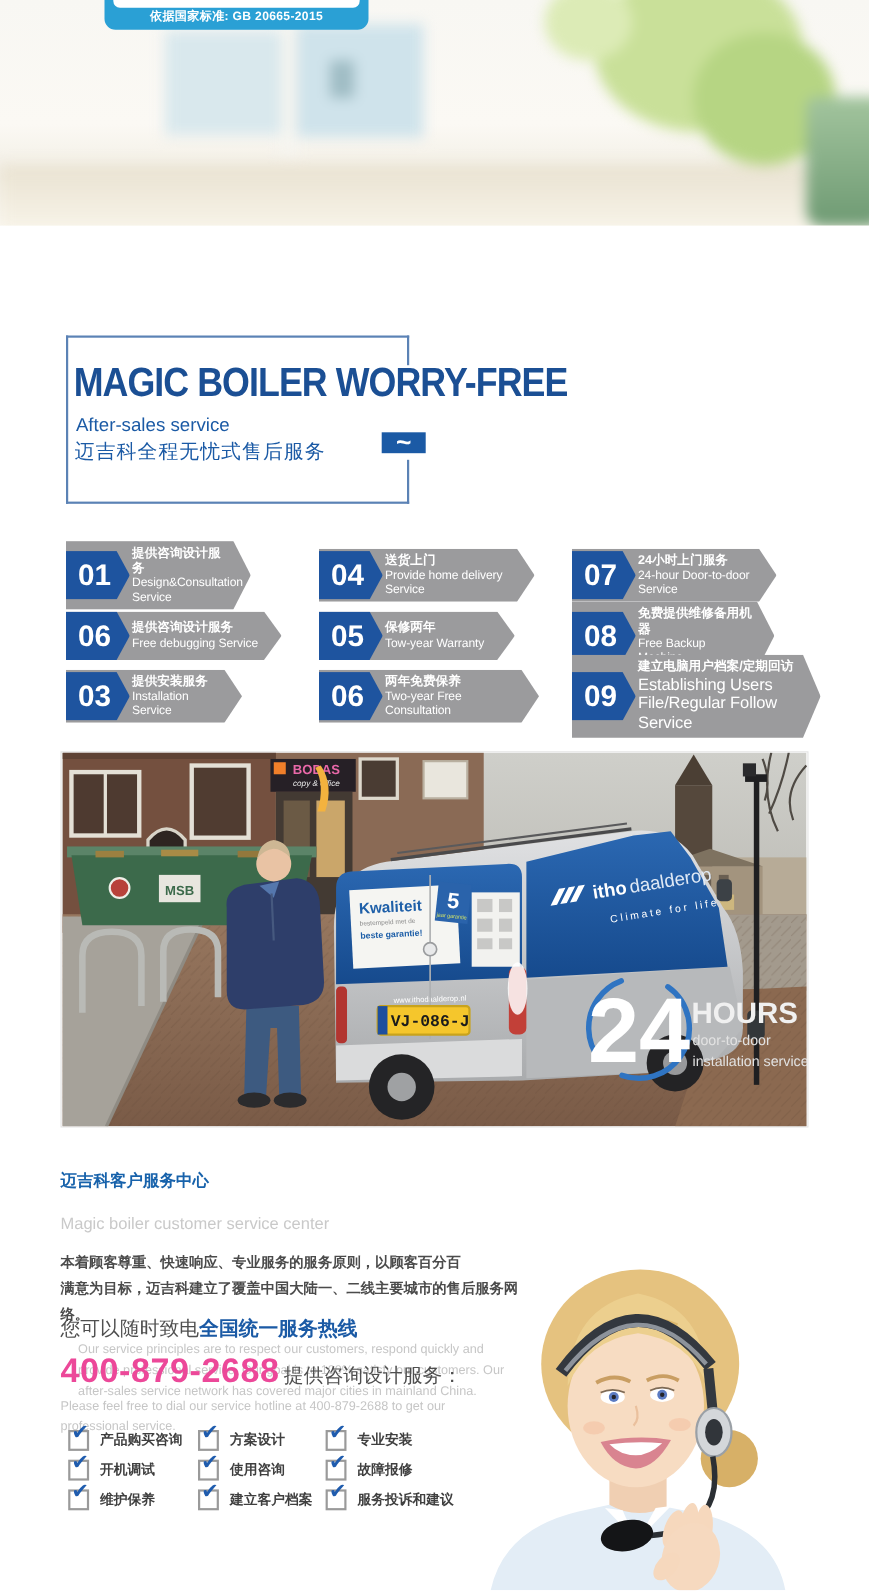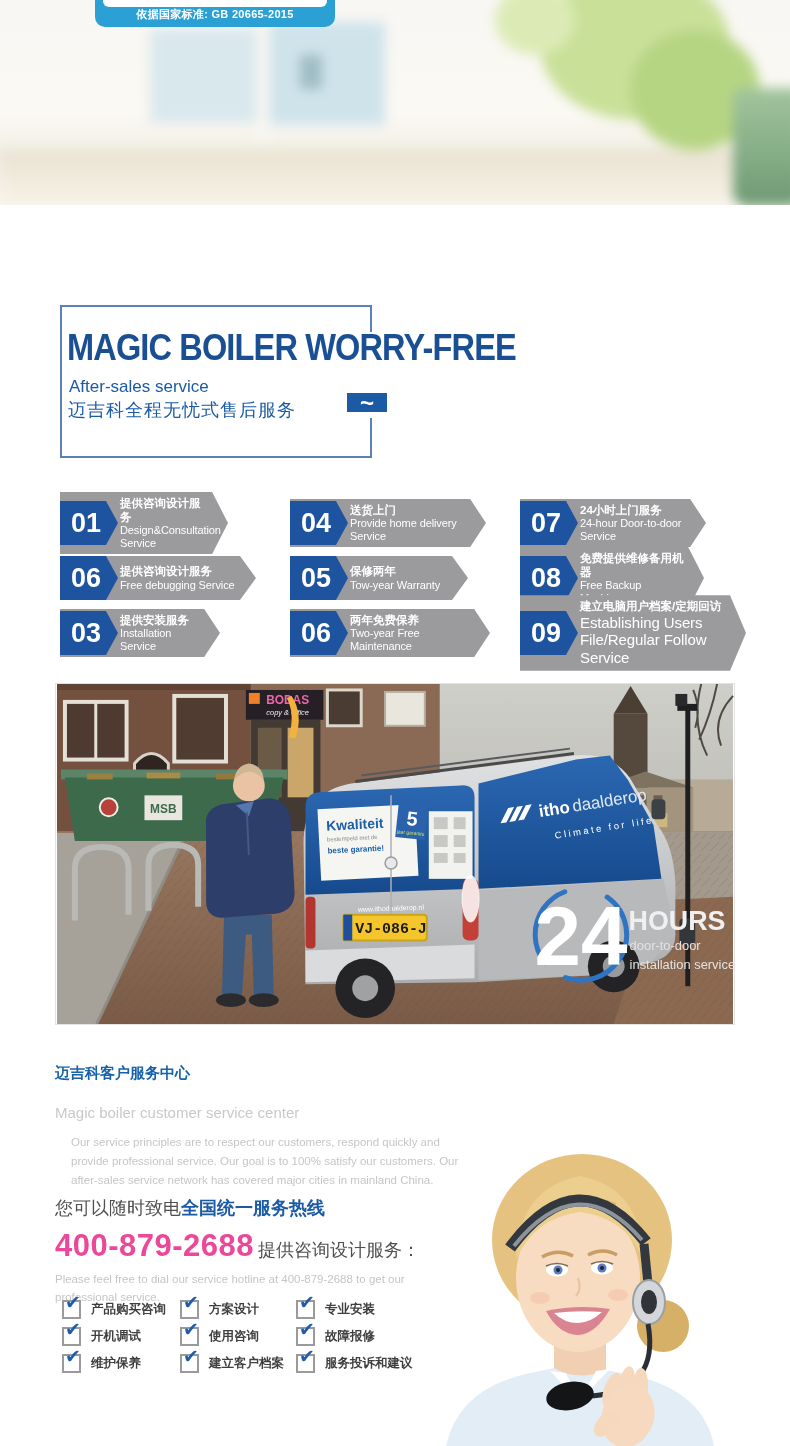--- a/index.html
+++ b/index.html
@@ -160,21 +160,21 @@
     <div class="svc c1 r1">
       <div class="ribbon w5">
           <div class="zh">保修两年</div>
           <div class="en">Tow-year Warranty</div>
         </div>
       <div class="numbox">05</div>
     </div>
     <div class="svc c1 r2">
       <div class="ribbon w6">
           <div class="zh">两年免费保养</div>
-          <div class="en">Two-year Free Maintenance</div>
+          <div class="en">Two-year Free Consultation</div>
         </div>
       <div class="numbox">06</div>
     </div>
     <div class="svc c2 r0">
       <div class="ribbon w7">
           <div class="zh">24小时上门服务</div>
           <div class="en">24-hour Door-to-door Service</div>
         </div>
       <div class="numbox">07</div>
     </div>
@@ -365,20 +365,24 @@
         <text x="575" y="247" font-size="27" font-weight="bold" fill="#f0f0f0">HOURS</text>
         <text x="576" y="268" font-size="13" fill="#e2e2e2">door-to-door</text>
         <text x="576" y="287" font-size="13" fill="#e2e2e2">installation services</text>
       </g>
     </svg>
   </div>
 
   <div class="center-sec">
     <div class="cs-title">迈吉科客户服务中心</div>
     <div class="cs-sub">Magic boiler customer service center</div>
+    <div class="cs-zh">
+      <div>本着顾客尊重、快速响应、专业服务的服务原则，以顾客百分百</div>
+      <div>满意为目标，迈吉科建立了覆盖中国大陆一、二线主要城市的售后服务网络。</div>
+    </div>
     <div class="cs-en">Our service principles are to respect our customers, respond quickly and provide professional service. Our goal is to 100% satisfy our customers. Our after-sales service network has covered major cities in mainland China.</div>
   </div>
 
   <div class="hotline">
     <div class="hot-line1">
       <span>您可以随时致电</span><span class="hl-blue">全国统一服务热线</span>
     </div>
     <div class="hot-number-row">
       <span class="hot-number">400-879-2688</span>
       <span class="hot-suffix">提供咨询设计服务：</span>

